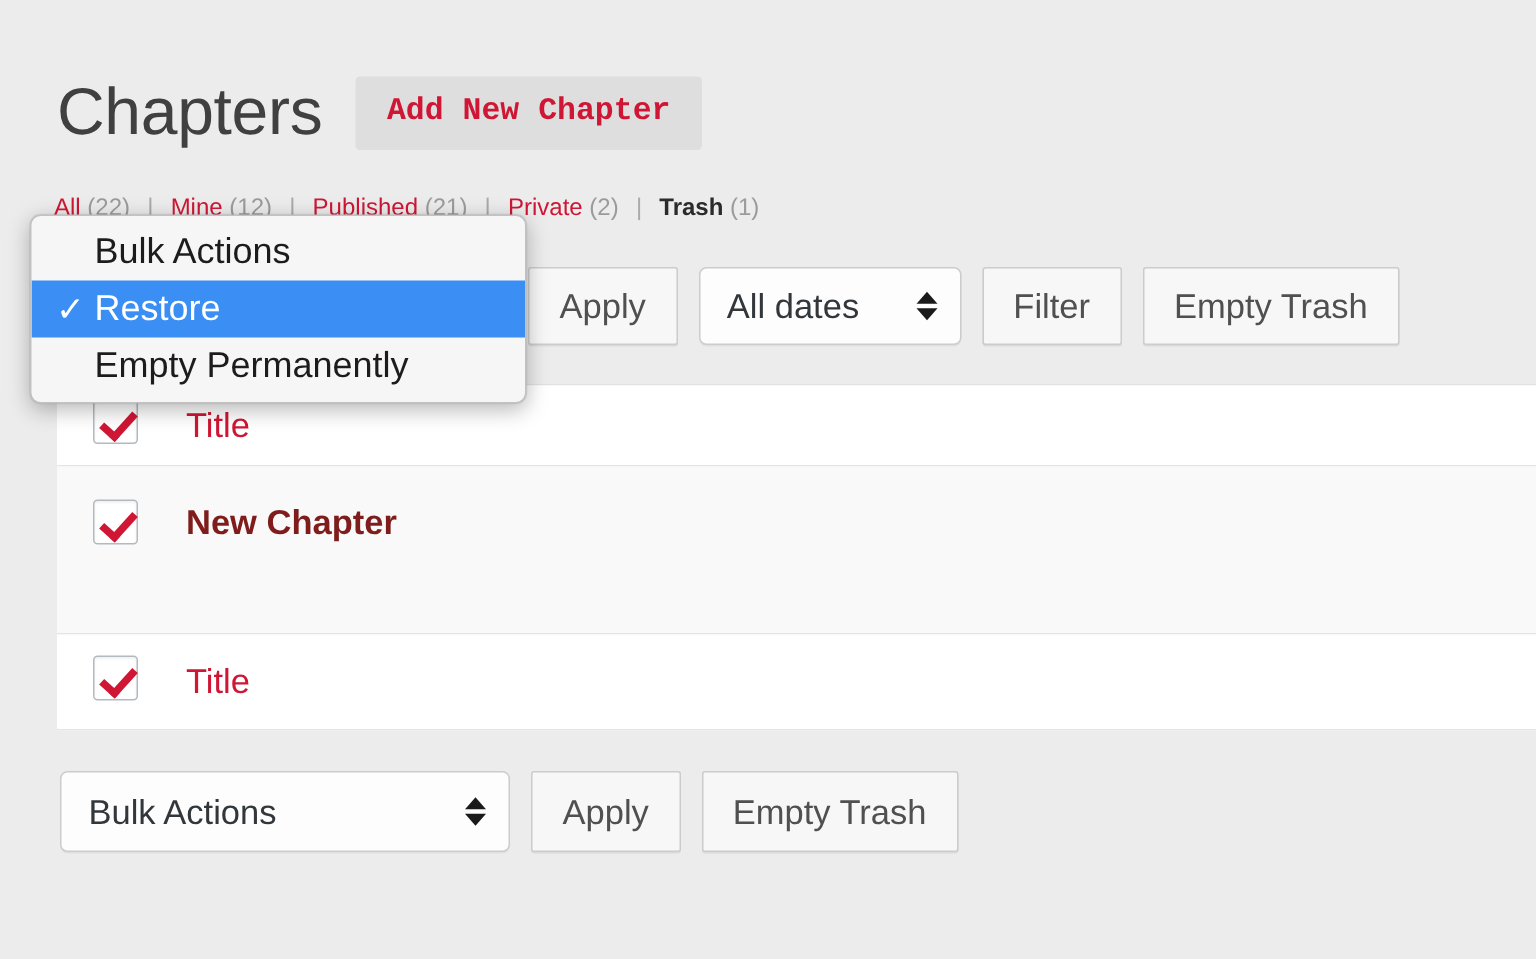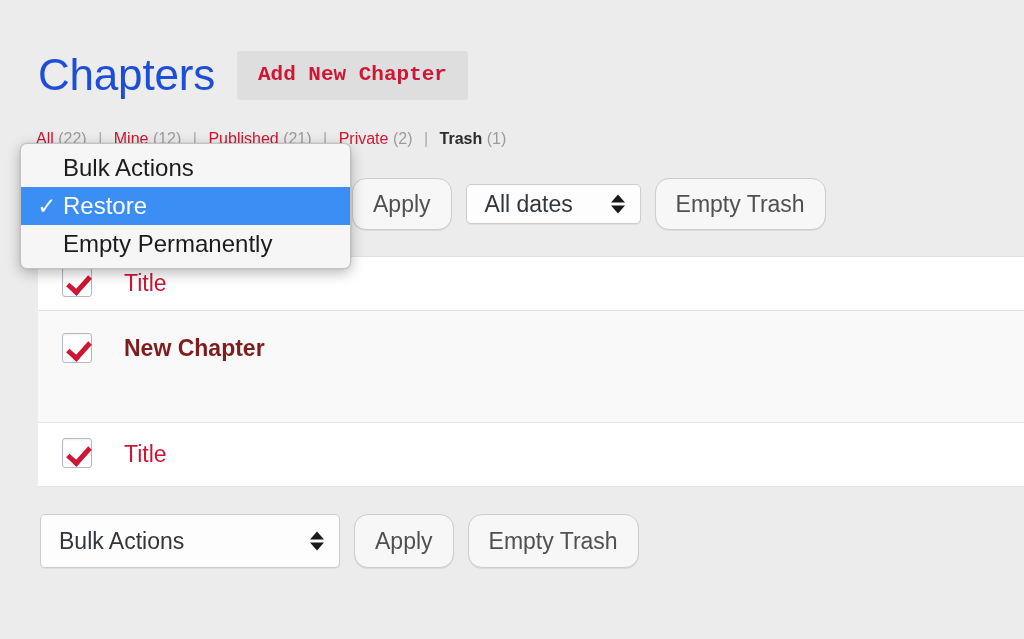--- a/index.html
+++ b/index.html
@@ -18,21 +18,21 @@
   .page-head {
     position: absolute;
     left: 38px; top: 24px;
     display: flex;
     align-items: center;
     gap: 22px;
   }
   .page-title {
     font-size: 44px;
     font-weight: 400;
-    color: #1d4ed8;
+    color: #404040;
     line-height: 1;
     letter-spacing: -0.2px;
     white-space: nowrap;
   }
   .add-new-btn {
     background: #dedede;
     color: #cf1634;
     font-size: 21px;
     font-weight: bold;
     padding: 13px 21px 15px 21px;
@@ -73,21 +73,21 @@
     align-items: center;
     gap: 14px;
     height: 52px;
   }
 
   .wp-select {
     position: relative;
     background: #fdfdfd;
     border: 1px solid #ccc;
     border-radius: 5px;
-    height: 40px;
+    height: 52px;
     min-width: 300px;
     display: flex;
     align-items: center;
     padding: 0 46px 0 18px;
     font-size: 23px;
     color: #32373c;
     cursor: pointer;
     box-shadow: 0 1px 0 rgba(0,0,0,.05);
   }
   .wp-select.narrow { min-width: 175px; }
@@ -104,21 +104,21 @@
     width: 0; height: 0;
     border-left: 7px solid transparent;
     border-right: 7px solid transparent;
   }
   .arrow-up { border-bottom: 8px solid #1a1a1a; }
   .arrow-dn { border-top: 8px solid #1a1a1a; }
 
   .wp-button {
     background: #f7f7f7;
     border: 1px solid #ccc;
-    border-radius: 14px;
+    border-radius: 2px;
     height: 52px;
     padding: 0 20px;
     font-size: 23px;
     color: #505050;
     cursor: pointer;
     font-family: "Liberation Sans", sans-serif;
     box-shadow: 0 1px 0 rgba(0,0,0,.07);
     white-space: nowrap;
   }
 
@@ -266,20 +266,21 @@
     </span>
   </div>
   <button class="wp-button">Apply</button>
   <div class="wp-select narrow">
     <span>All dates</span>
     <span class="arrows">
       <span class="arrow-up"></span>
         <span class="arrow-dn"></span>
     </span>
   </div>
+  <button class="wp-button">Filter</button>
   <button class="wp-button">Empty Trash</button>
 </div>
 
 <div class="wp-table">
   <div class="wp-row r-head">
     <div class="cb-col">
       <span class="cbx"></span>
     </div>
     <div class="title-cell t-red">Title</div>
   </div>

